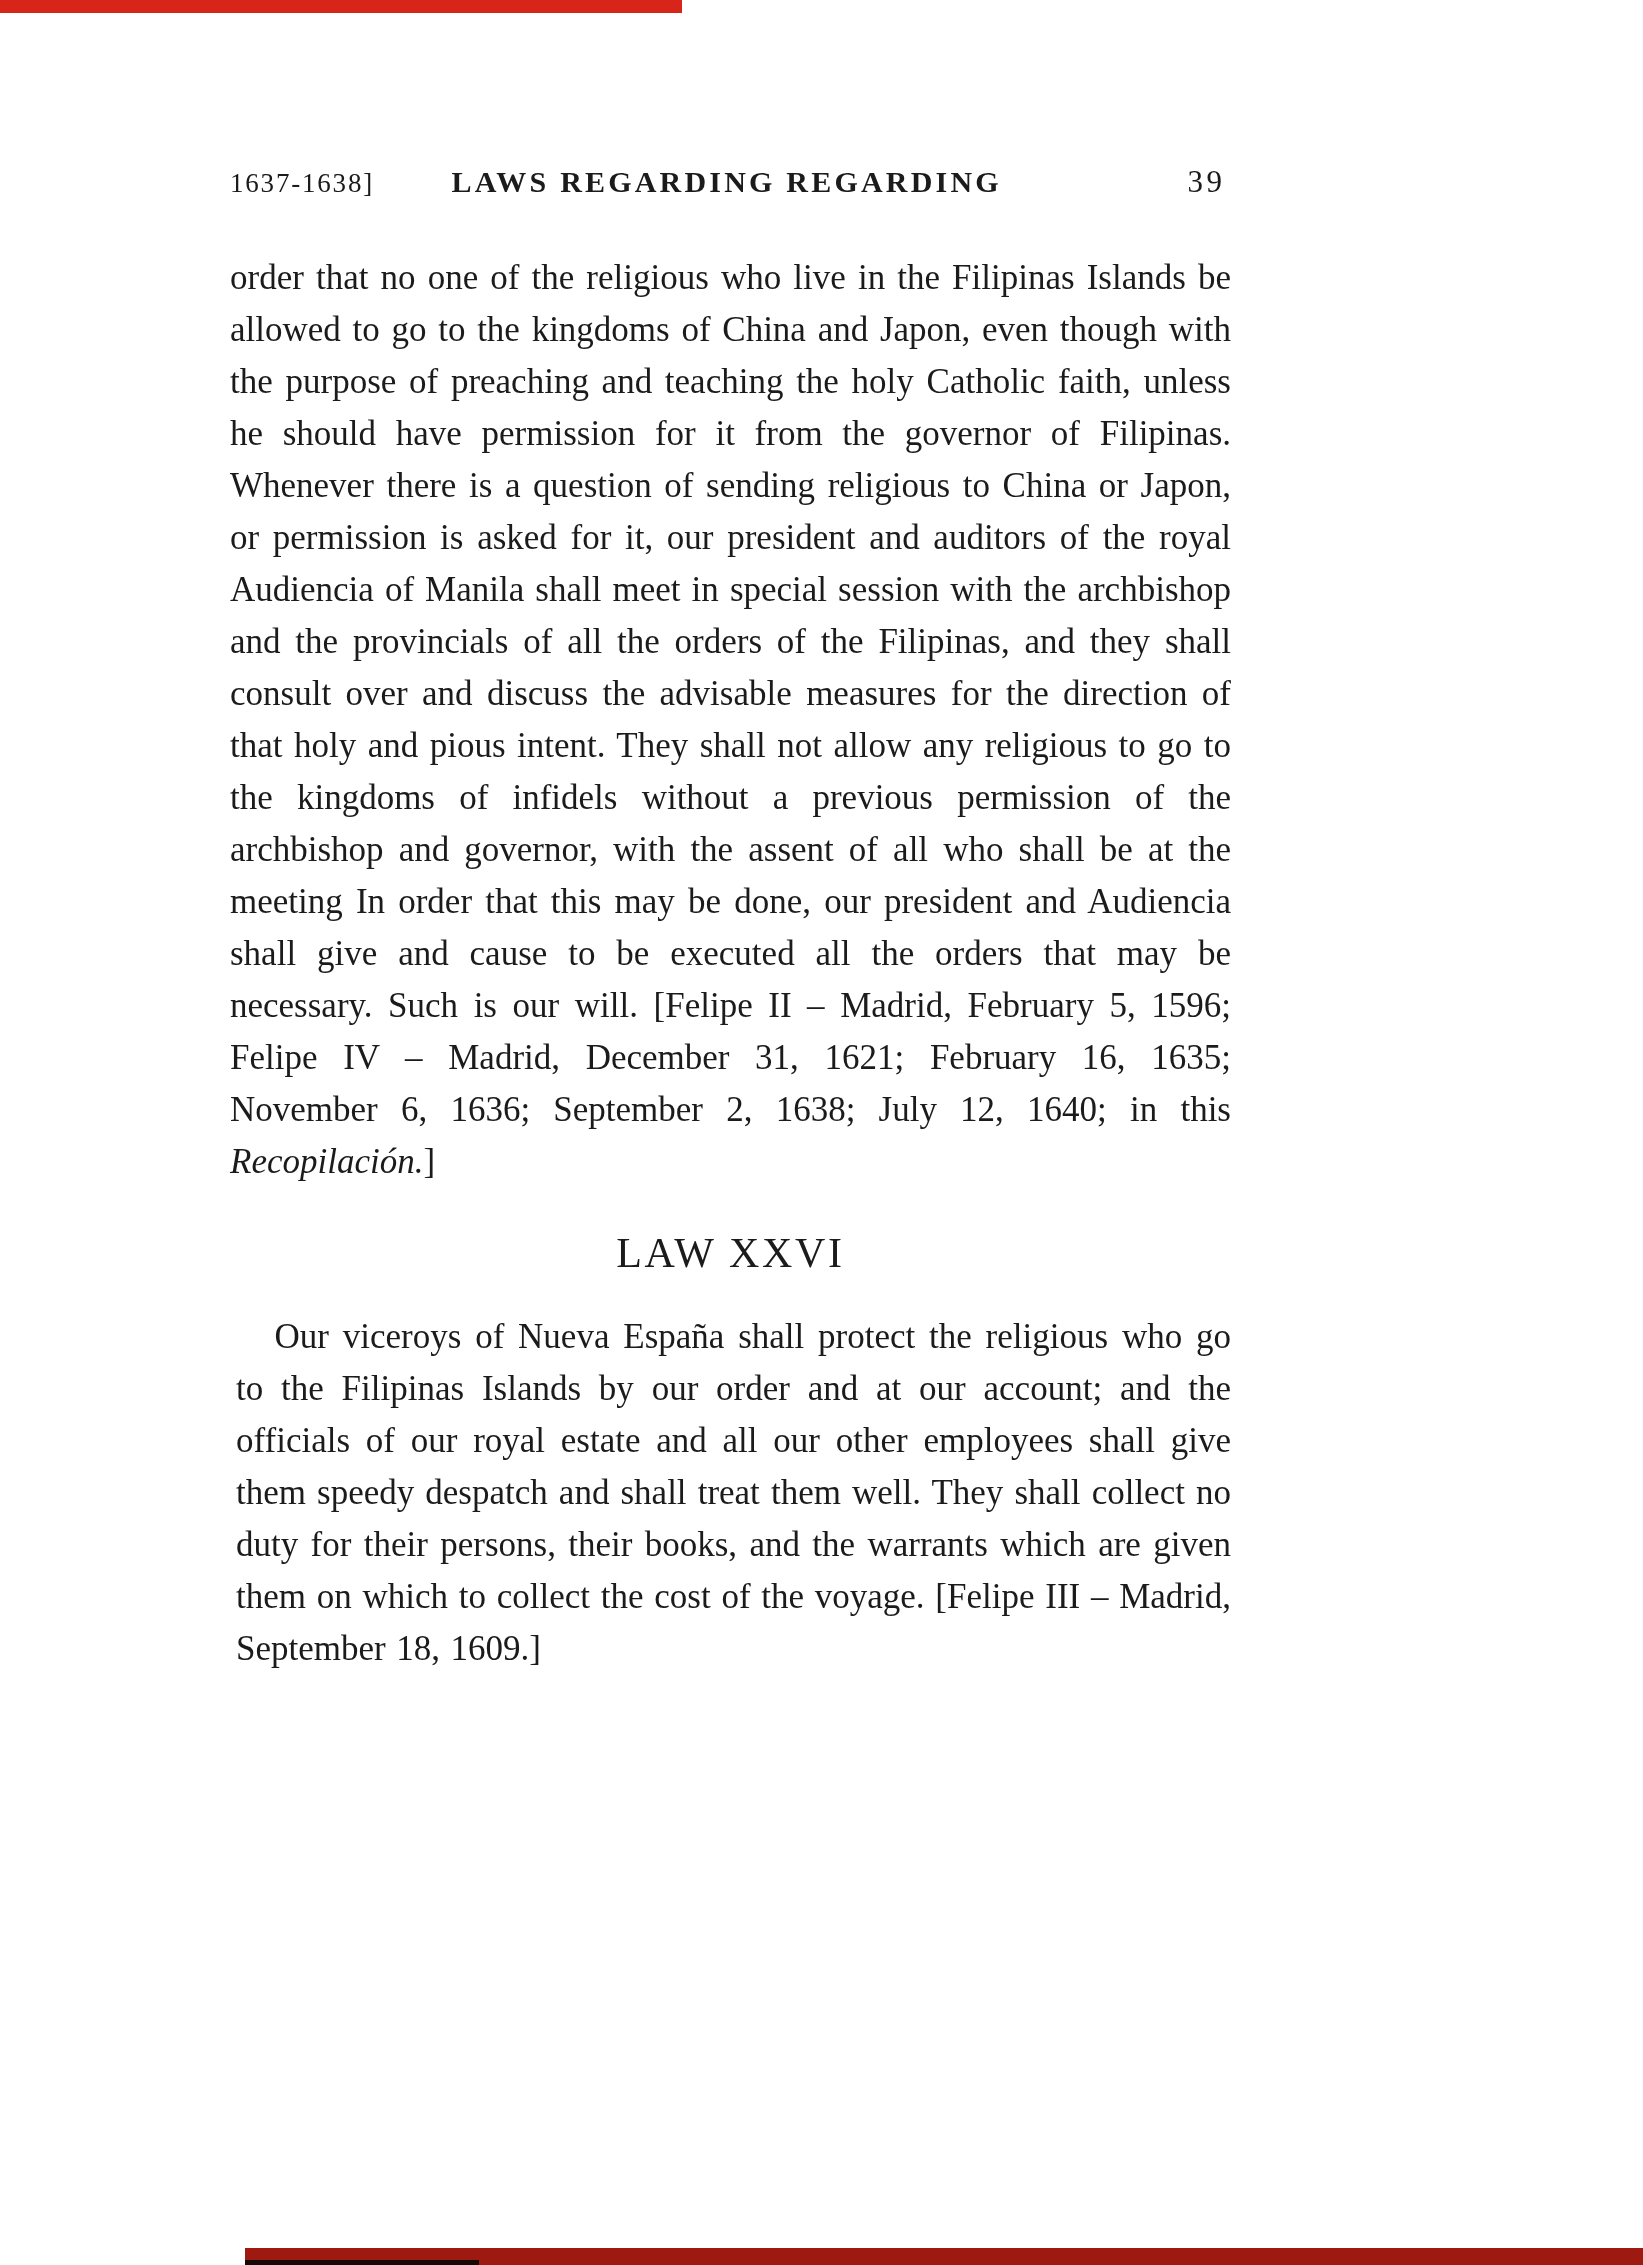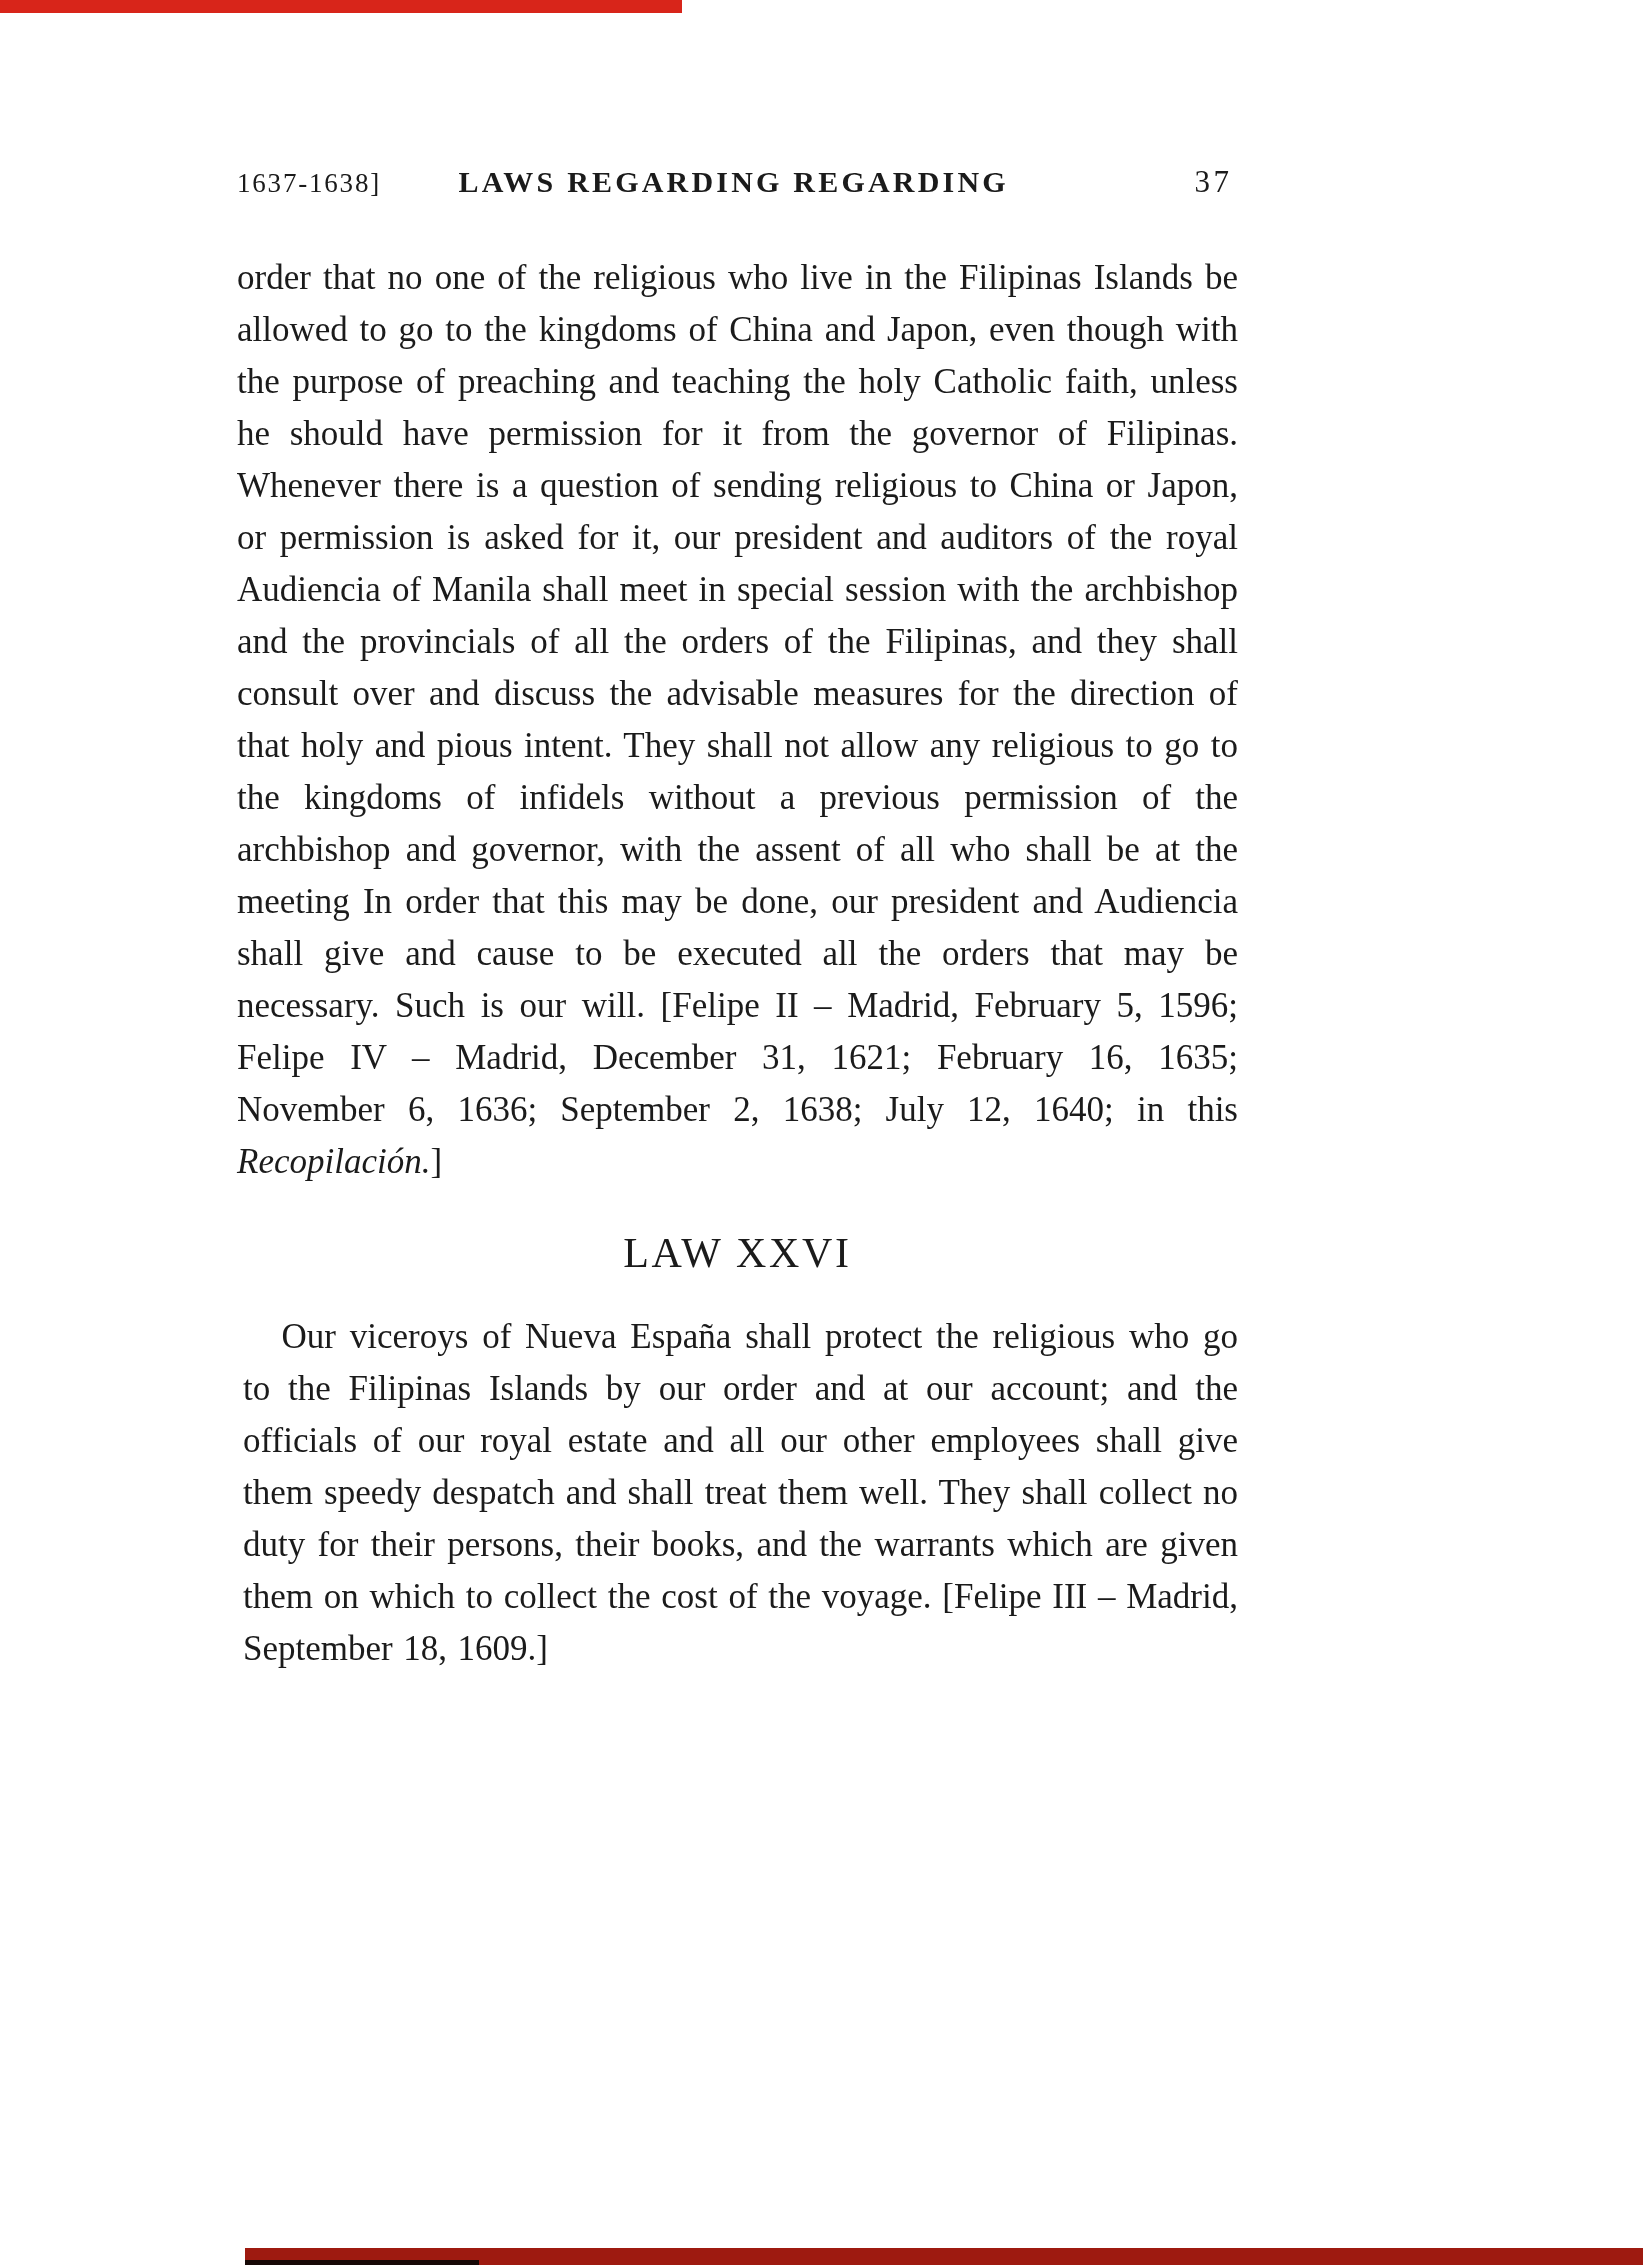--- a/index.html
+++ b/index.html
@@ -32,21 +32,21 @@
   }
   .scan-bar-bottom-black {
     position: absolute;
     bottom: 0; left: 245px;
     width: 234px; height: 6.3px;
     background: #160806;
   }
 
   .page-inner {
     position: absolute;
-    left: 237px;
+    left: 230px;
     top: 164px;
     width: 1001px;
   }
 
   .running-head {
     display: flex;
     align-items: baseline;
     justify-content: space-between;
     margin-bottom: 52px;
     padding-right: 5.4px;
@@ -95,21 +95,21 @@
 
 <div class="scan-bar-top"></div>
 <div class="scan-bar-bottom"></div>
 <div class="scan-bar-bottom-black"></div>
 
 <div class="page-inner">
 
   <div class="running-head">
     <span class="folio">1637-1638]</span>
     <span class="head-title">LAWS REGARDING REGARDING</span>
-    <span class="page-num">37</span>
+    <span class="page-num">39</span>
   </div>
 
   <p class="body-text para-continuation">
     <span>order that no one of the religious who live in the Filipinas Islands be allowed to go to the kingdoms of China and Japon, even though with the purpose of preaching and teaching the holy Catholic faith, unless he should have permission for it from the governor of Filipinas.  Whenever there is a question of sending religious to China or Japon, or permission is asked for it, our president and auditors of the royal Audiencia of Manila shall meet in special session with the archbishop and the provincials of all the orders of the Filipinas, and they shall consult over and discuss the advisable measures for the direction of that holy and pious intent.  They shall not allow any religious to go to the kingdoms of infidels without a previous permission of the archbishop and governor, with the assent of all who shall be at the meeting  In order that this may be done, our president and Audiencia shall give and cause to be executed all the orders that may be necessary.  Such is our will.  [Felipe II – Madrid, February 5, 1596; Felipe IV – Madrid, December 31, 1621; February 16, 1635; November 6, 1636; September 2, 1638; July 12, 1640; in this </span><span class="italic">Recopilación.</span><span>]</span>
   </p>
 
   <div class="law-heading">LAW XXVI</div>
 
   <p class="body-text para-indent">Our viceroys of Nueva España shall protect the religious who go to the Filipinas Islands by our order and at our account; and the officials of our royal estate and all our other employees shall give them speedy despatch and shall treat them well.  They shall collect no duty for their persons, their books, and the warrants which are given them on which to collect the cost of the voyage.  [Felipe III – Madrid, September 18, 1609.]</p>
 

